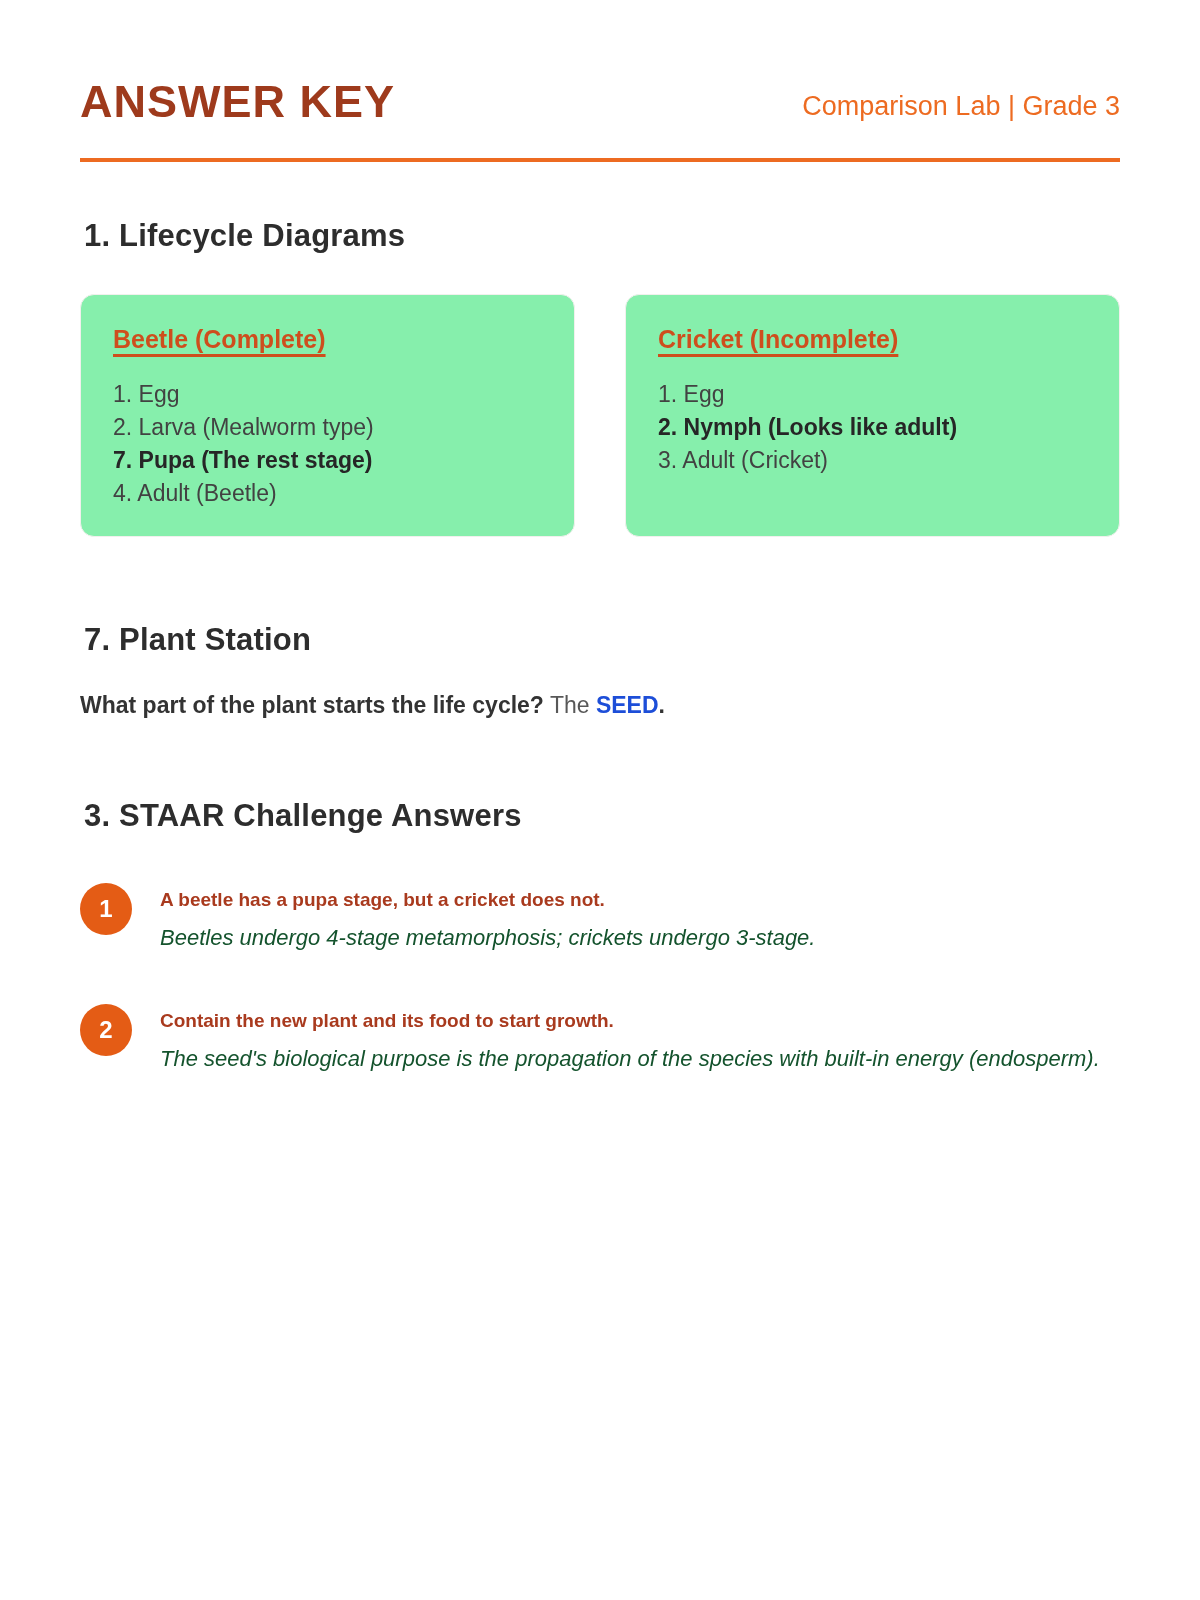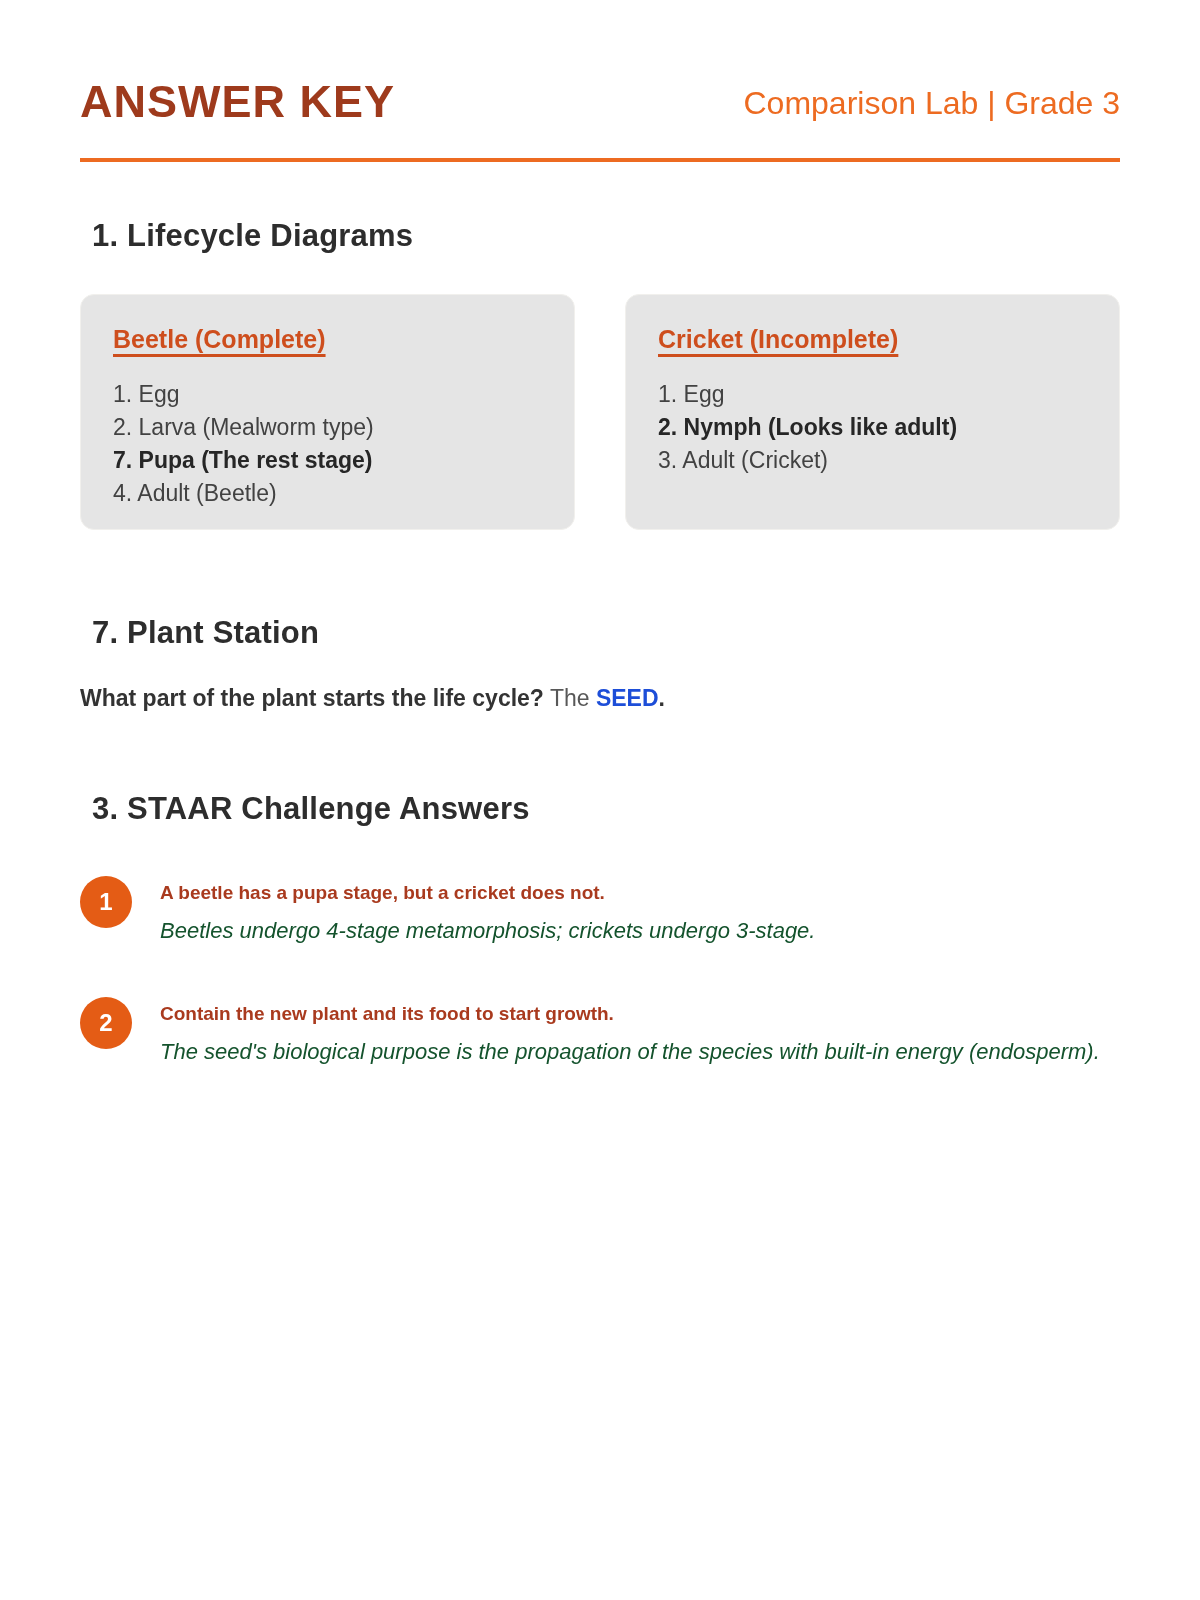--- a/index.html
+++ b/index.html
@@ -29,58 +29,58 @@
   }
   .doc-title {
     margin: 0;
     font-size: 45px;
     line-height: 1.05;
     font-weight: 700;
     letter-spacing: 1px;
     color: #9e3a1c;
   }
   .doc-meta {
-    font-size: 32px;
+    font-size: 27px;
     line-height: 1.1;
     font-weight: 400;
     color: #ed6b21;
     padding-bottom: 4px;
   }
   .rule {
     margin-top: 33px;
     height: 0;
     border: none;
     border-top: 4px solid #ed6b21;
   }
 
   
   .section-heading {
-    margin: 12px;
+    margin: 4px;
     font-size: 31px;
     font-weight: 700;
     color: #2d2d2d;
     letter-spacing: 0.2px;
   }
   .section-lifecycle { margin-top: 56px; }
   .section-plant     { margin-top: 85px; }
   .section-staar     { margin-top: 77px; }
 
   
   .cards {
     margin-top: 40px;
     display: grid;
     grid-template-columns: 1fr 1fr;
     gap: 50px;
   }
   .card {
     box-sizing: border-box;
-    background: #e5e5e5;
+    background: #86efac;
     border: 1px solid #f1f0ed;
     border-radius: 14px;
-    padding: 30px 30px 19px 32px;
+    padding: 30px 30px 26px 32px;
     min-height: 226px;
   }
   .card-title {
     display: inline-block;
     font-size: 25px;
     font-weight: 700;
     color: #ce4e1d;
     text-decoration: underline;
     text-decoration-thickness: 2.5px;
     text-underline-offset: 6px;

